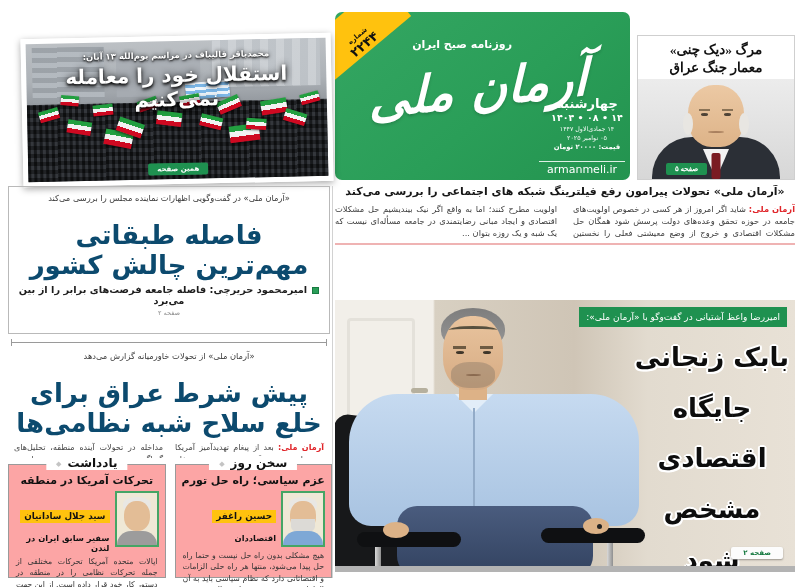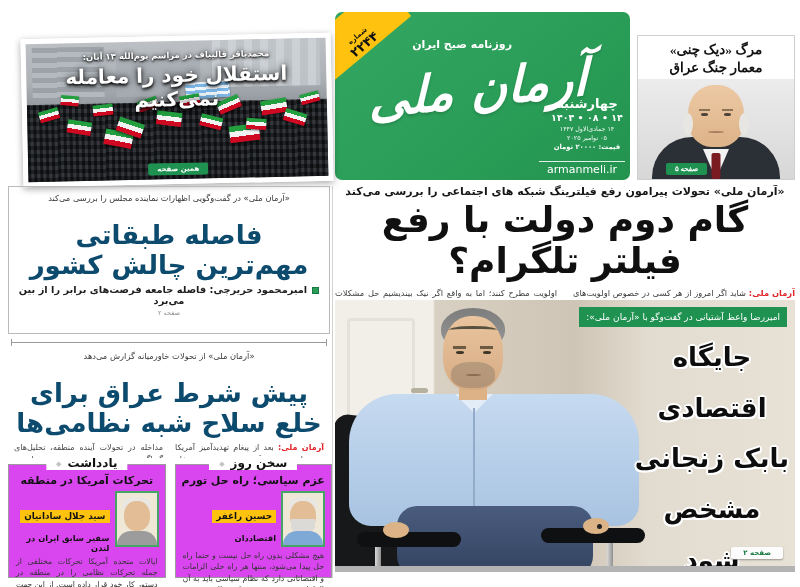--- a/index.html
+++ b/index.html
@@ -151,21 +151,21 @@
   .iv-headline { position:absolute; top:32px; right:4px; width:158px; text-align:center; z-index:5; }
   .iv-line { font-size:26px; font-weight:bold; color:#0d0d0d; letter-spacing:-1px; line-height:1.95;
     text-shadow:-2px 0 0 #fff,2px 0 0 #fff,0 -2px 0 #fff,0 2px 0 #fff,
       -1.5px -1.5px 0 #fff,1.5px 1.5px 0 #fff,-1.5px 1.5px 0 #fff,1.5px -1.5px 0 #fff; }
   .iv-pagetag { position:absolute; bottom:7px; right:12px; background:#fcfcfc; color:#177a41;
     font-size:7px; font-weight:bold; padding:2px 12px; border-radius:2px;
     box-shadow:0 1px 2px rgba(0,0,0,.35); z-index:5; }
 
   
   .bottom-boxes { position:absolute; top:464px; left:8px; width:324px; display:flex; gap:9px; }
-  .bbox { position:relative; flex:1; height:114px; border:1px solid #9a9a9a; background:#d946ef; }
+  .bbox { position:relative; flex:1; height:114px; border:1px solid #9a9a9a; background:#fca5a5; }
   .box-tab { position:absolute; top:-9px; left:50%; transform:translateX(-50%); background:#fff;
     padding:0 10px; font-size:12px; font-weight:bold; color:#111; white-space:nowrap; }
   .box-tab::after { content:"◆"; color:#c4c4c4; font-size:7px; margin-right:6px; vertical-align:middle; }
   .box-title { text-align:center; font-weight:bold; font-size:11px; color:#111; margin-top:9px; }
   .box-row { display:flex; padding:4px 6px 0; align-items:flex-start; }
   .avatar { width:44px; height:56px; border:2px solid #45a565; background:#efe8d6;
     position:relative; overflow:hidden; flex-shrink:0; margin-left:5px; }
   .av-head { position:absolute; left:50%; top:8px; transform:translateX(-50%);
     width:26px; height:30px; background:#e3bd96; border-radius:46%; }
   .av-hair { position:absolute; left:50%; top:4px; transform:translateX(-50%);
@@ -250,21 +250,20 @@
           <div class="flag" style="left: 91%; top: 39%; transform: rotate(-14deg) scale(0.95);"></div>
         </div>
       <div class="flags-kicker">محمدباقر قالیباف در مراسم یوم‌الله ۱۳ آبان:</div>
       <div class="flags-headline">استقلال خود را معامله نمی‌کنیم</div>
       <div class="flags-tag">همین صفحه</div>
     </div>
   </div>
 
   <div class="main-story">
     <div class="ms-kicker">«آرمان ملی» تحولات پیرامون رفع فیلترینگ شبکه های اجتماعی را بررسی می‌کند</div>
-    <div class="ms-headline">گام دوم دولت با رفع فیلتر تلگرام؟</div>
     <div class="ms-lead">
       <span class="red-label">آرمان ملی:</span>
       <span>شاید اگر امروز از هر کسی در خصوص اولویت‌های جامعه در حوزه تحقق وعده‌های دولت پرسش شود همگان حل مشکلات اقتصادی و خروج از وضع معیشتی فعلی را نخستین اولویت مطرح کنند؛ اما به واقع اگر نیک بیندیشیم حل مشکلات اقتصادی و ایجاد مبانی رضایتمندی در جامعه مسأله‌ای نیست که یک شبه و یک روزه بتوان ...</span>
     </div>
 
   </div>
 
   <div class="vline"></div>
 
   <div class="leftcol">
@@ -319,22 +318,22 @@
     <div class="iv-glasses"></div>
     <div class="iv-brow-l"></div>
     <div class="iv-brow-r"></div>
     <div class="iv-eye-l"></div>
     <div class="iv-eye-r"></div>
     <div class="iv-stubble"></div>
     <div class="iv-mouth"></div>
 
     <div class="iv-kicker-tag">امیررضا واعظ آشتیانی در گفت‌وگو با «آرمان ملی»:</div>
     <div class="iv-headline">
+      <div class="iv-line">بابک زنجانی</div>
       <div class="iv-line">جایگاه اقتصادی</div>
-      <div class="iv-line">بابک زنجانی</div>
       <div class="iv-line">مشخص شود</div>
     </div>
     <div class="iv-pagetag">صفحه ۲</div>
   </div>
 
   <div class="bottom-boxes">
 
     <div class="bbox">
       <div class="box-tab">سخن روز</div>
       <div class="box-title">عزم سیاسی؛ راه حل تورم</div>

